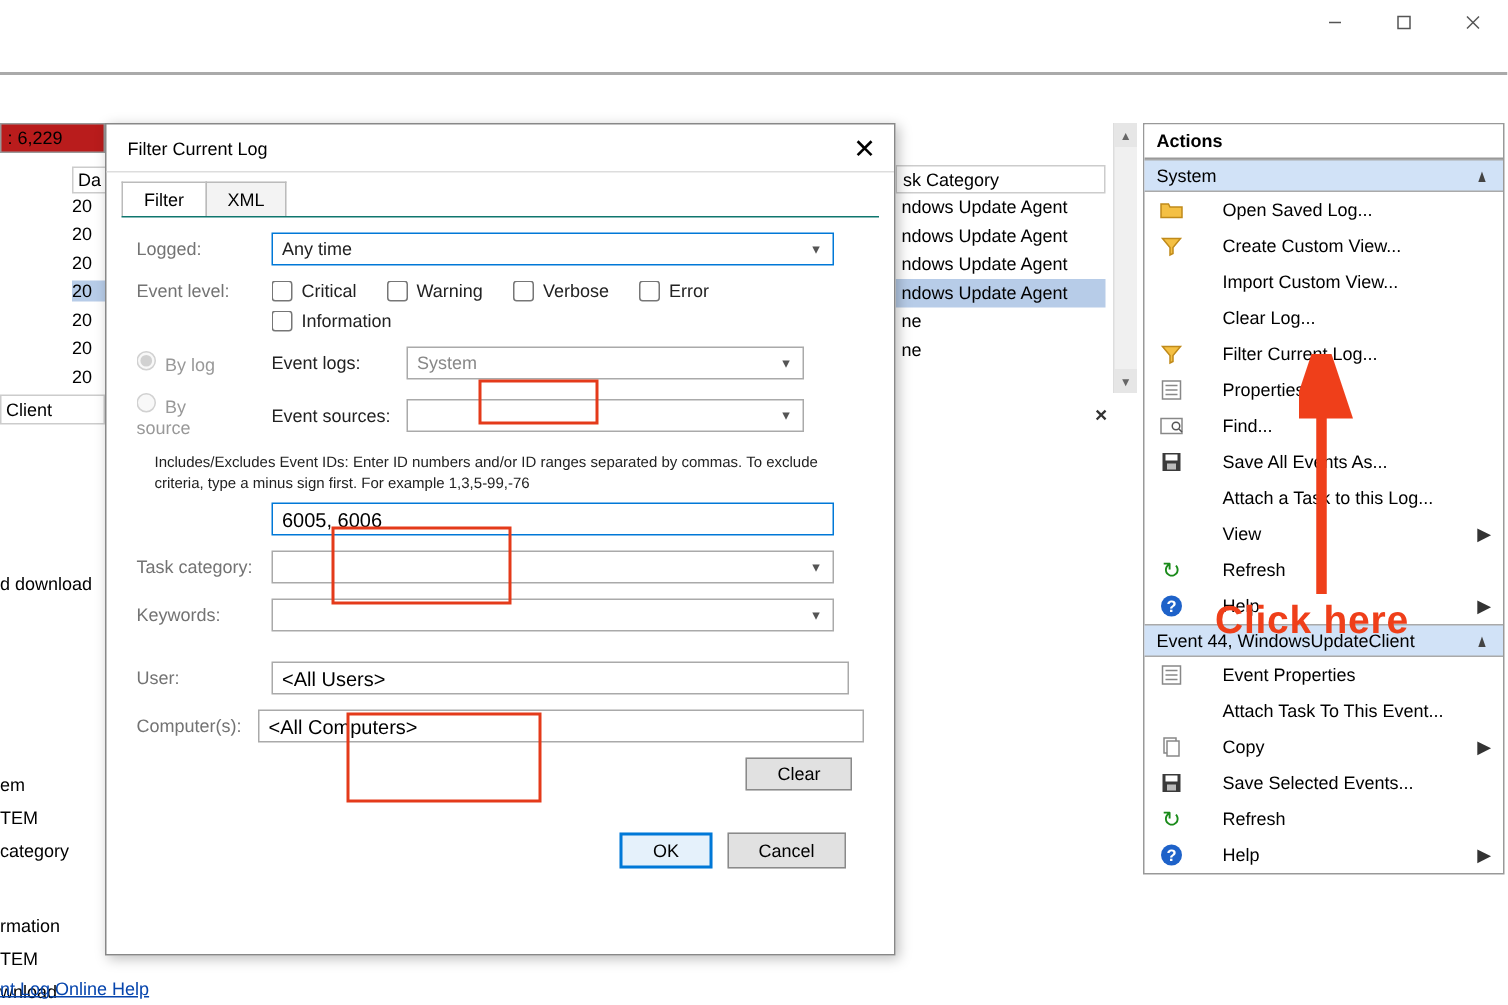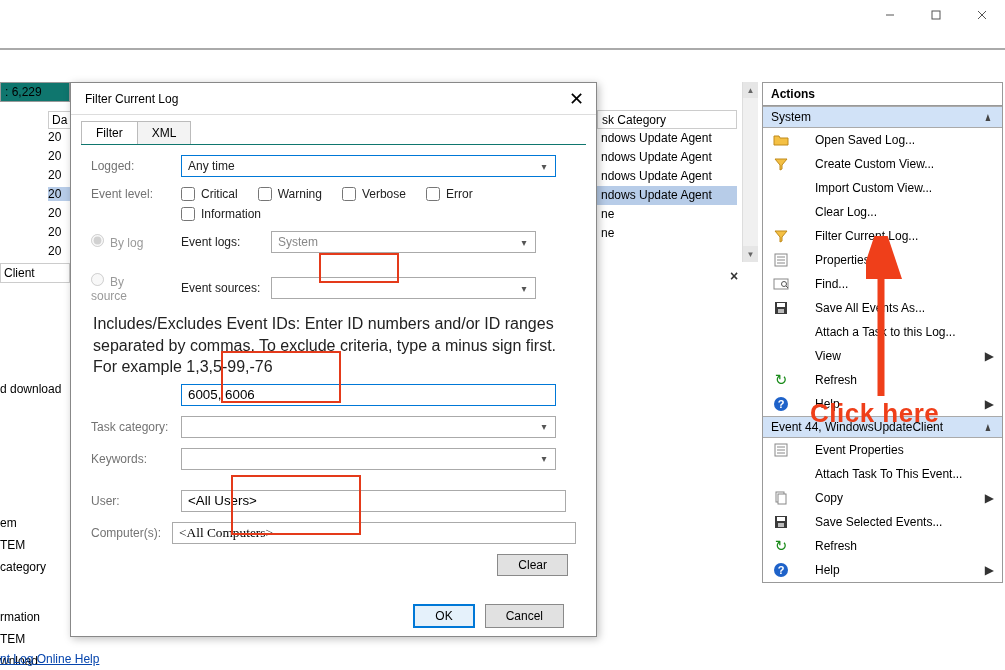--- a/index.html
+++ b/index.html
@@ -40,21 +40,21 @@
 
 .bg-grid {
   position: absolute;
   top: 82px; left: 0;
   width: 757px;
   height: 180px;
 }
 .bg-grid .count-box {
   position: absolute;
   top: 0; left: 0;
-  background: #0f766e;
+  background: #b91c1c;
   border: 1px solid #999;
   width: 70px; height: 20px;
   padding: 2px 4px;
 }
 .bg-grid .head-da {
   position: absolute;
   top: 29px; left: 48px;
   background: #fff;
   border: 1px solid #ccc;
   padding: 1px 3px;
@@ -167,21 +167,21 @@
   display:flex;align-items:center;justify-content:center;
   color:#555;font-size:10px;
 }
 .checks { display:flex; flex-wrap:wrap; gap: 6px 20px; width:380px;}
 .chk{ display:flex;align-items:center;gap:6px;}
 .chk input{ width:14px;height:14px;}
 
 .radio-grp label{margin-right:24px;color:#999}
 .radio-grp input{margin-right:5px}
 
-.desc {font-size:16px;color:#222;margin:6px 0 6px 2px;line-height:1.35}
+.desc {font-size:10px;color:#222;margin:6px 0 6px 12px;line-height:1.35}
 
 .textline {
   border:1px solid #0078d7;
   height:22px; width:375px;
   padding:3px 6px;
   background:#fff;
 }
 .textline.gray{border-color:#aaa}
 
 .buttons{display:flex;gap:10px;justify-content:flex-end;margin-top:10px}
@@ -345,21 +345,21 @@
         <label class="chk">
             <input type="checkbox" style="">
             <span>Error</span>
           </label>
         <label class="chk">
             <input type="checkbox" style="">
             <span>Information</span>
           </label>
       </div>
     </div>
-    <div class="form-row radio disabled" style="margin-bottom:20px">
+    <div class="form-row radio disabled" style="margin-bottom:9px">
       <span class="radio-grp" style="width:90px"><label><input type="radio" checked="" disabled="" style=""><span>By log</span></label></span>
       <label style="width:90px;color:#222">Event logs:</label>
       <div class="dd gray" style="width:265px">
         <span style="color:#888">System</span>
         <span class="chev">▾</span>
       </div>
     </div>
     <div class="form-row radio disabled">
       <span class="radio-grp" style="width:90px"><label><input type="radio" disabled="" style=""><span>By source</span></label></span>
       <label style="width:90px;color:#222">Event sources:</label>
@@ -383,21 +383,21 @@
       <div class="dd gray" style="width:375px">
           <span class="chev">▾</span>
         </div>
     </div>
     <div class="form-row" style="margin-top:20px">
       <label>User:</label>
       <input class="textline gray" style="width: 385px;" value="&lt;All Users&gt;">
     </div>
     <div class="form-row">
       <label>Computer(s):</label>
-      <input class="textline gray" style="width: 447px; font-family: Liberation Serif, serif;" value="&lt;All Computers&gt;">
+      <input class="textline gray" style="width: 447px;" value="&lt;All Computers&gt;">
     </div>
     <div class="buttons" style="margin-right:8px">
       <button class="btn">Clear</button>
     </div>
     <div class="buttons" style="margin-top:28px;margin-right:12px">
       <button class="btn primary">OK</button>
       <button class="btn">Cancel</button>
     </div>
 
     <div class="redbox" style="top:170px;left:248px;width:80px;height:30px"></div>

